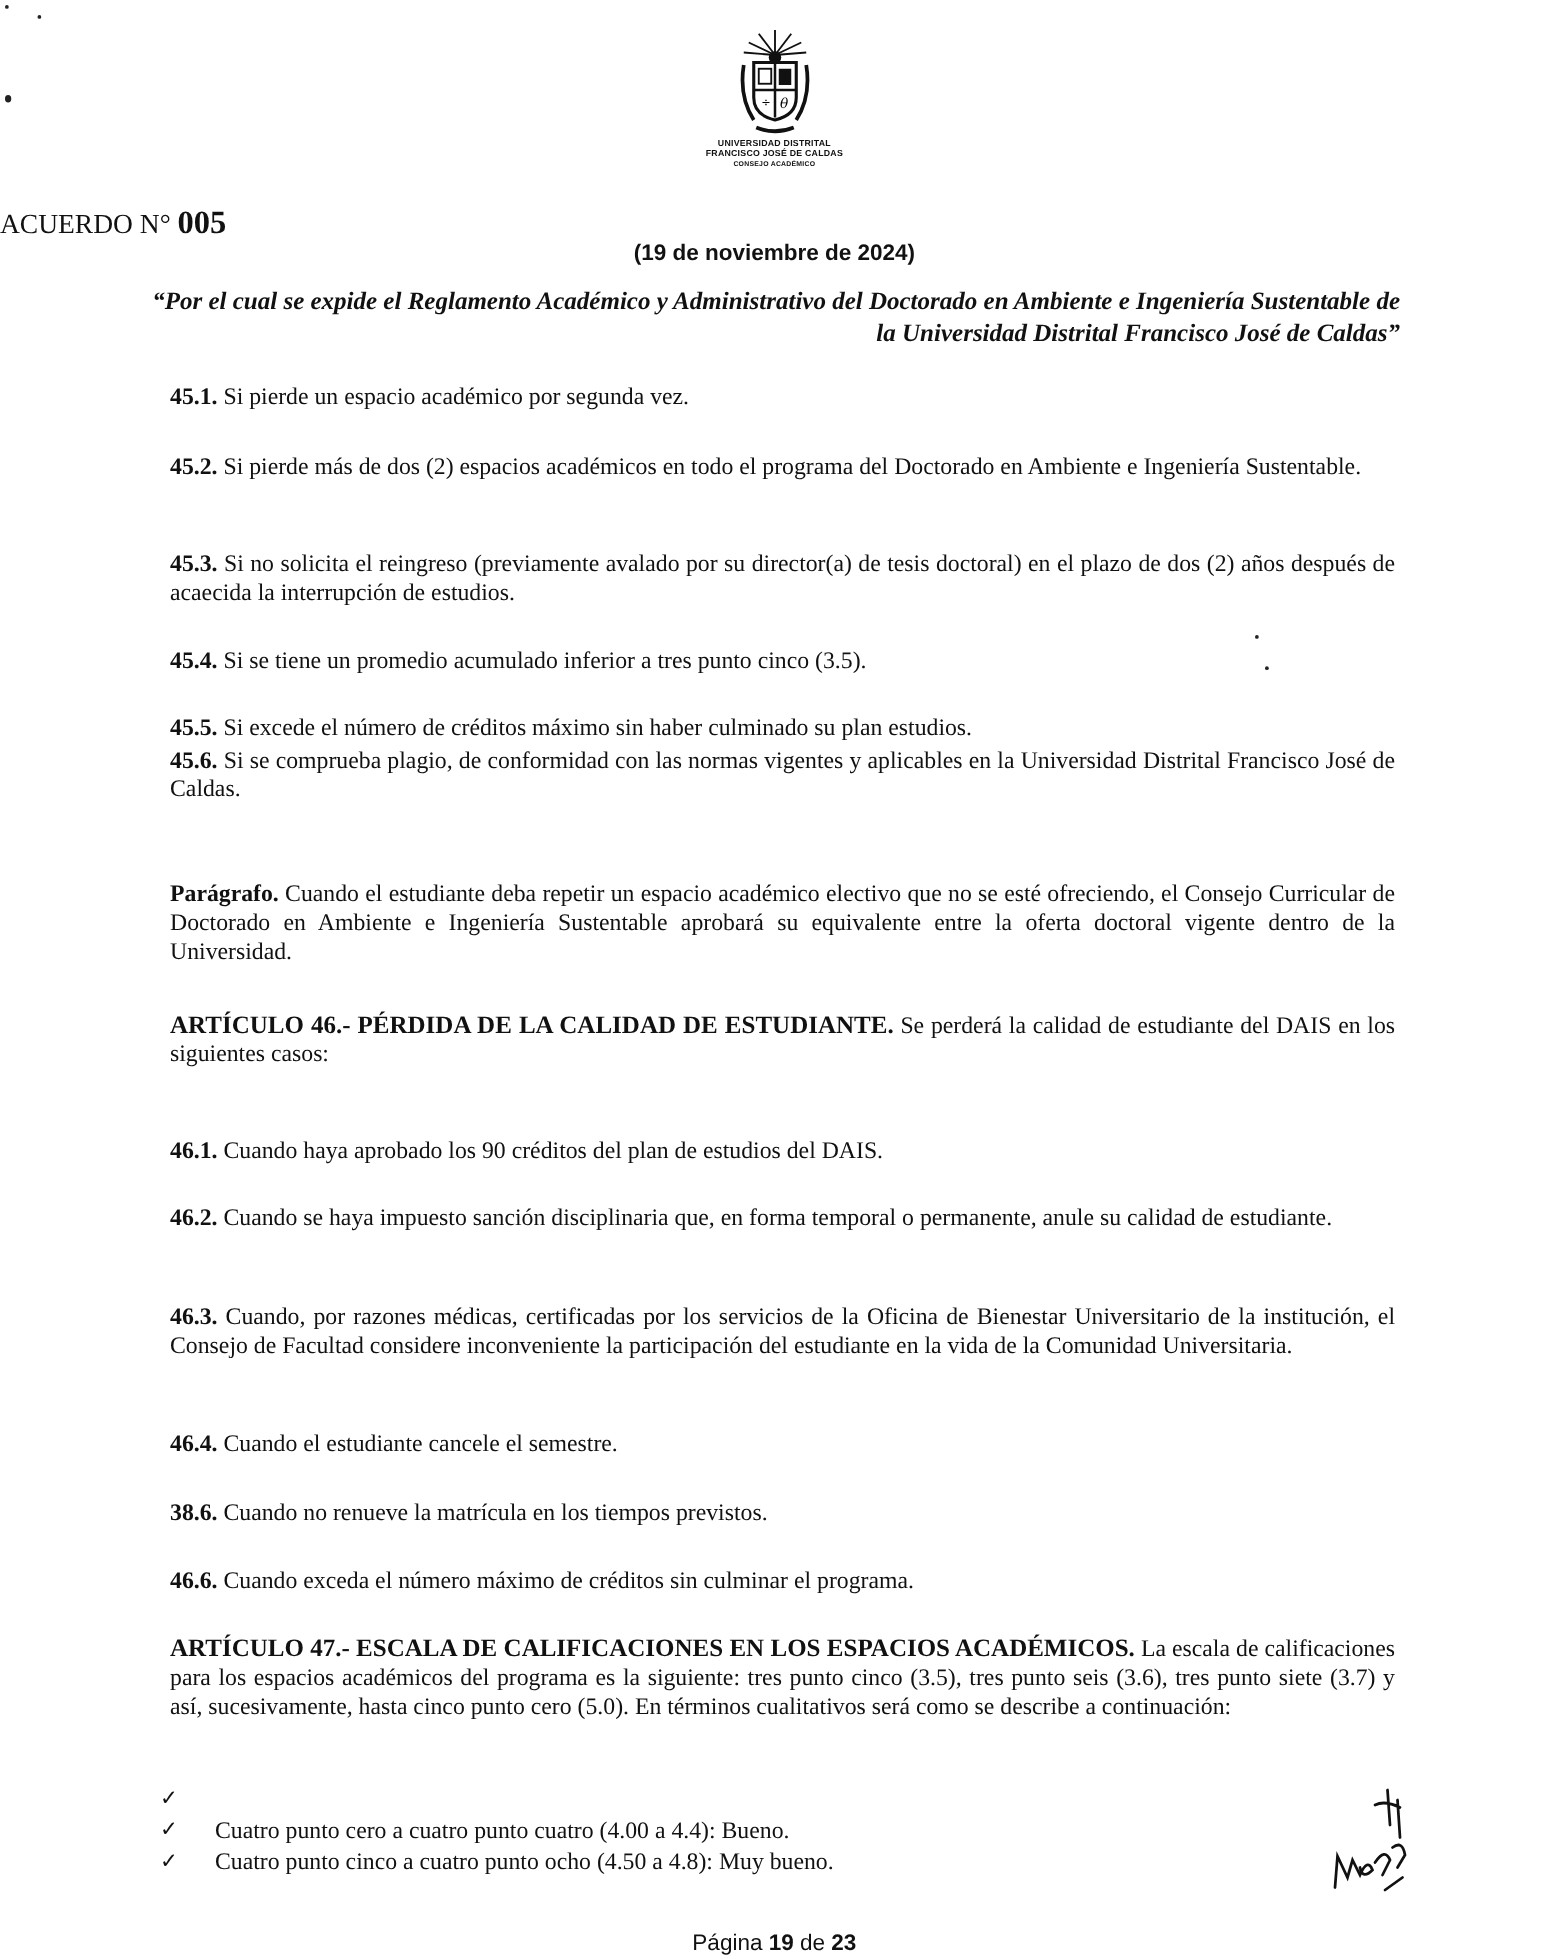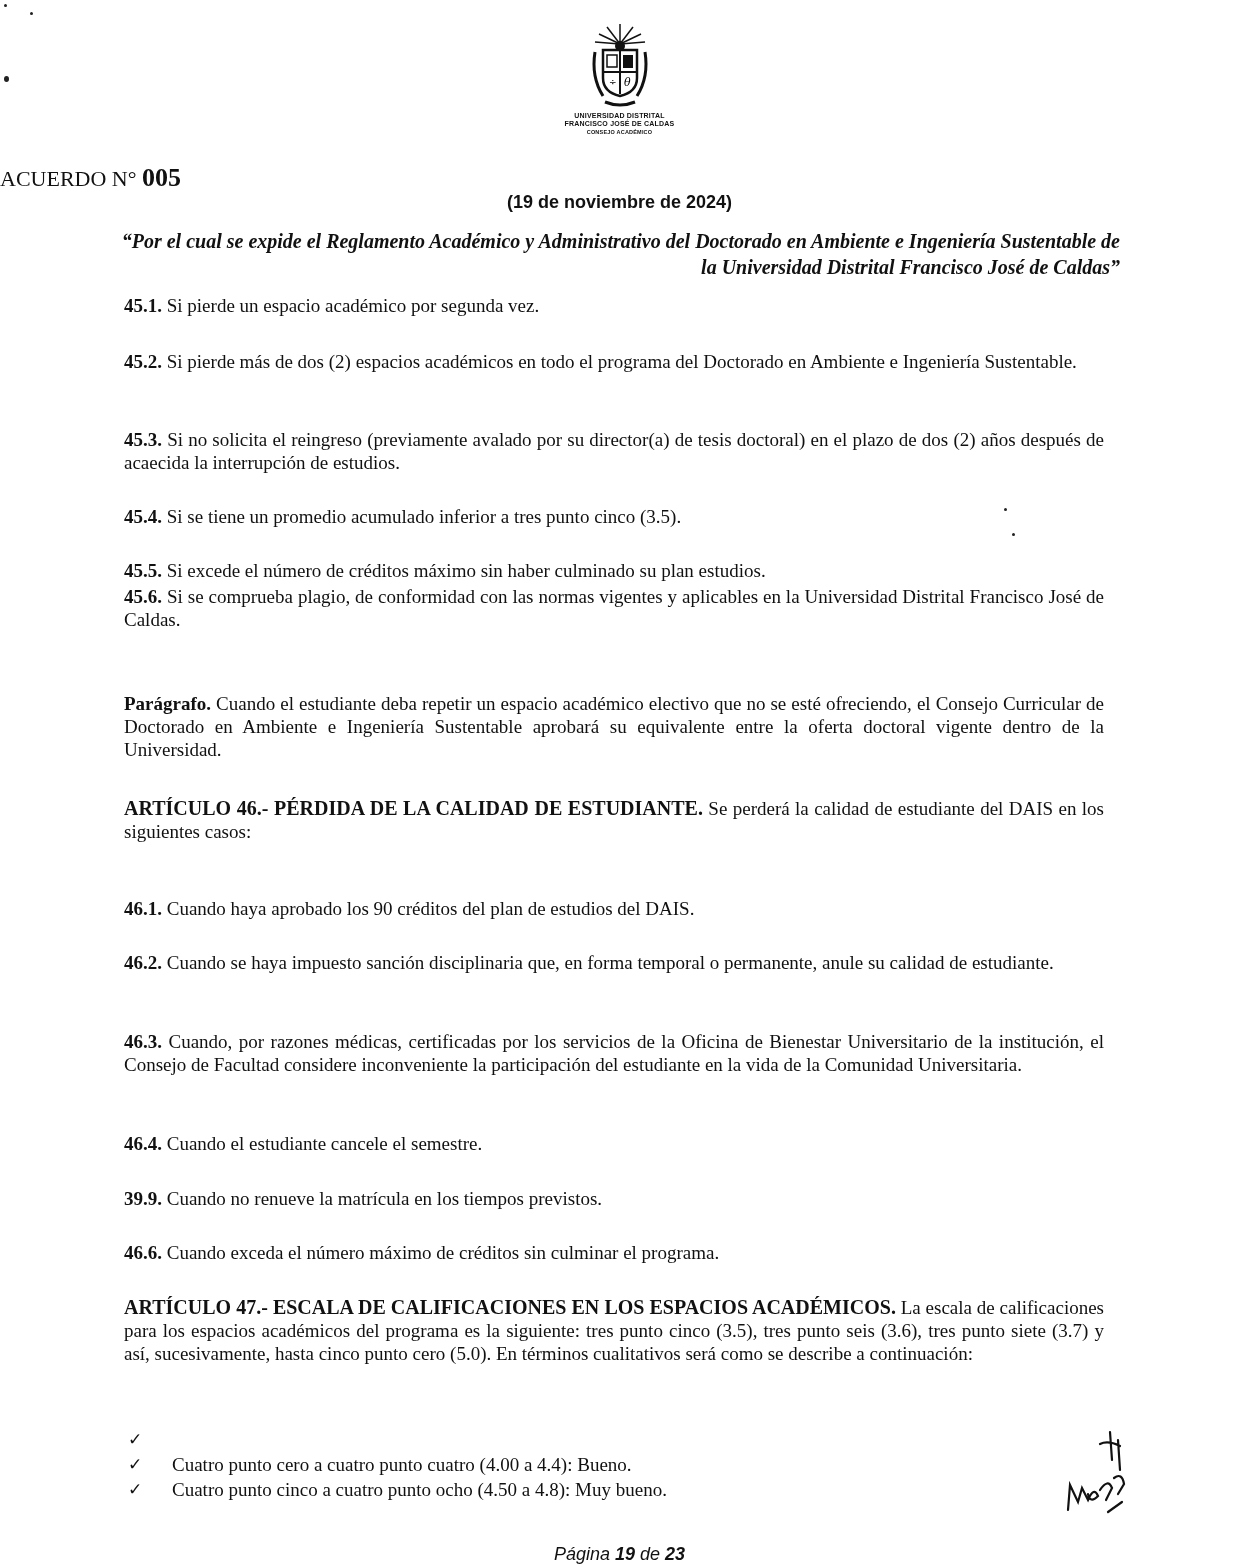--- a/index.html
+++ b/index.html
@@ -8,26 +8,26 @@
     font-family: "Liberation Serif", serif; color: #111;
   }
   .header { position: absolute; left: 0; top: 22px; width: 1239px; text-align: center; }
   .logo { width: 70px; height: 90px; margin: 0 auto; display:block; }
   .univ { font-family: "Liberation Sans", sans-serif; font-size: 7px; font-weight: bold; line-height: 8px; letter-spacing: 0.2px; }
   .univ.small { font-size: 5.5px; }
   .acuerdo { position: absolute; top: 166px; left: 0; width: 1239px; text-align: left; font-size: 22px; line-height: 24px; }
   .acuerdo .num { font-weight: bold; font-size: 26px; }
   .fecha { position: absolute; top: 192px; left: 0; width: 1239px; text-align: center; font-family: "Liberation Sans", sans-serif; font-size: 18px; font-weight: bold; }
   .subtitle { position: absolute; top: 228px; left: 120px; width: 1000px; text-align: right; font-style: italic; font-weight: bold; font-size: 20px; line-height: 26px; }
-  .p { position: absolute; left: 124px; width: 980px; font-size: 19px; line-height: 23px; text-align: justify; margin: 0; }
+  .p { position: absolute; left: 124px; width: 980px; font-size: 19px; line-height: 23px; text-align: justify; margin: 12px; }
   .art { font-weight: bold; font-size: 20px; }
   .checks { position: absolute; left: 128px; top: 1427px; font-size: 19px; line-height: 25px; }
   .check-row { display: flex; }
   .check-icon { width: 44px; font-family: "DejaVu Sans", sans-serif; font-size: 17px; }
-  .footer { position: absolute; top: 1544px; left: 0; width: 1239px; text-align: center; font-family: "Liberation Sans", sans-serif; font-size: 18px; font-style: italic; }
+  .footer { position: absolute; top: 1544px; left: 0; width: 1239px; text-align: center; font-family: "Liberation Sans", sans-serif; font-size: 18px; }
   .footer b { font-weight: bold; }
   .sig { position: absolute; left: 1060px; top: 1430px; width: 90px; height: 90px; }
   .speck { position: absolute; width: 3px; height: 3px; background: #222; border-radius: 50%; }
 </style>
 </head>
 <body>
 
 <div class="header">
   <svg class="logo" viewBox="0 0 70 90">
     <g stroke="#111" stroke-width="1.5" fill="none">
@@ -70,21 +70,21 @@
 <p class="p" style="top:585px"><b>45.6.</b> <span>Si se comprueba plagio, de conformidad con las normas vigentes y aplicables en la Universidad Distrital Francisco José de Caldas.</span></p>
 
 <p class="p" style="top:692px"><b>Parágrafo.</b> <span>Cuando el estudiante deba repetir un espacio académico electivo que no se esté ofreciendo, el Consejo Curricular de Doctorado en Ambiente e Ingeniería Sustentable aprobará su equivalente entre la oferta doctoral vigente dentro de la Universidad.</span></p>
 
 <p class="p" style="top:797px"><b class="art">ARTÍCULO 46.- PÉRDIDA DE LA CALIDAD DE ESTUDIANTE.</b> <span>Se perderá la calidad de estudiante del DAIS en los siguientes casos:</span></p>
 
 <p class="p" style="top:897px"><b>46.1.</b> <span>Cuando haya aprobado los 90 créditos del plan de estudios del DAIS.</span></p>
 <p class="p" style="top:951px"><b>46.2.</b> <span>Cuando se haya impuesto sanción disciplinaria que, en forma temporal o permanente, anule su calidad de estudiante.</span></p>
 <p class="p" style="top:1030px"><b>46.3.</b> <span>Cuando, por razones médicas, certificadas por los servicios de la Oficina de Bienestar Universitario de la institución, el Consejo de Facultad considere inconveniente la participación del estudiante en la vida de la Comunidad Universitaria.</span></p>
 <p class="p" style="top:1132px"><b>46.4.</b> <span>Cuando el estudiante cancele el semestre.</span></p>
-<p class="p" style="top:1187px"><b>39.9.</b> <span>Cuando no renueve la matrícula en los tiempos previstos.</span></p>
+<p class="p" style="top:1187px"><b>38.6.</b> <span>Cuando no renueve la matrícula en los tiempos previstos.</span></p>
 <p class="p" style="top:1241px"><b>46.6.</b> <span>Cuando exceda el número máximo de créditos sin culminar el programa.</span></p>
 
 <p class="p" style="top:1296px"><b class="art">ARTÍCULO 47.- ESCALA DE CALIFICACIONES EN LOS ESPACIOS ACADÉMICOS.</b> <span>La escala de calificaciones para los espacios académicos del programa es la siguiente: tres punto cinco (3.5), tres punto seis (3.6), tres punto siete (3.7) y así, sucesivamente, hasta cinco punto cero (5.0). En términos cualitativos será como se describe a continuación:</span></p>
 
 <div class="checks">
   <div class="check-row">
       <span class="check-icon">✓</span>
     </div>
   <div class="check-row">
       <span class="check-icon">✓</span>

